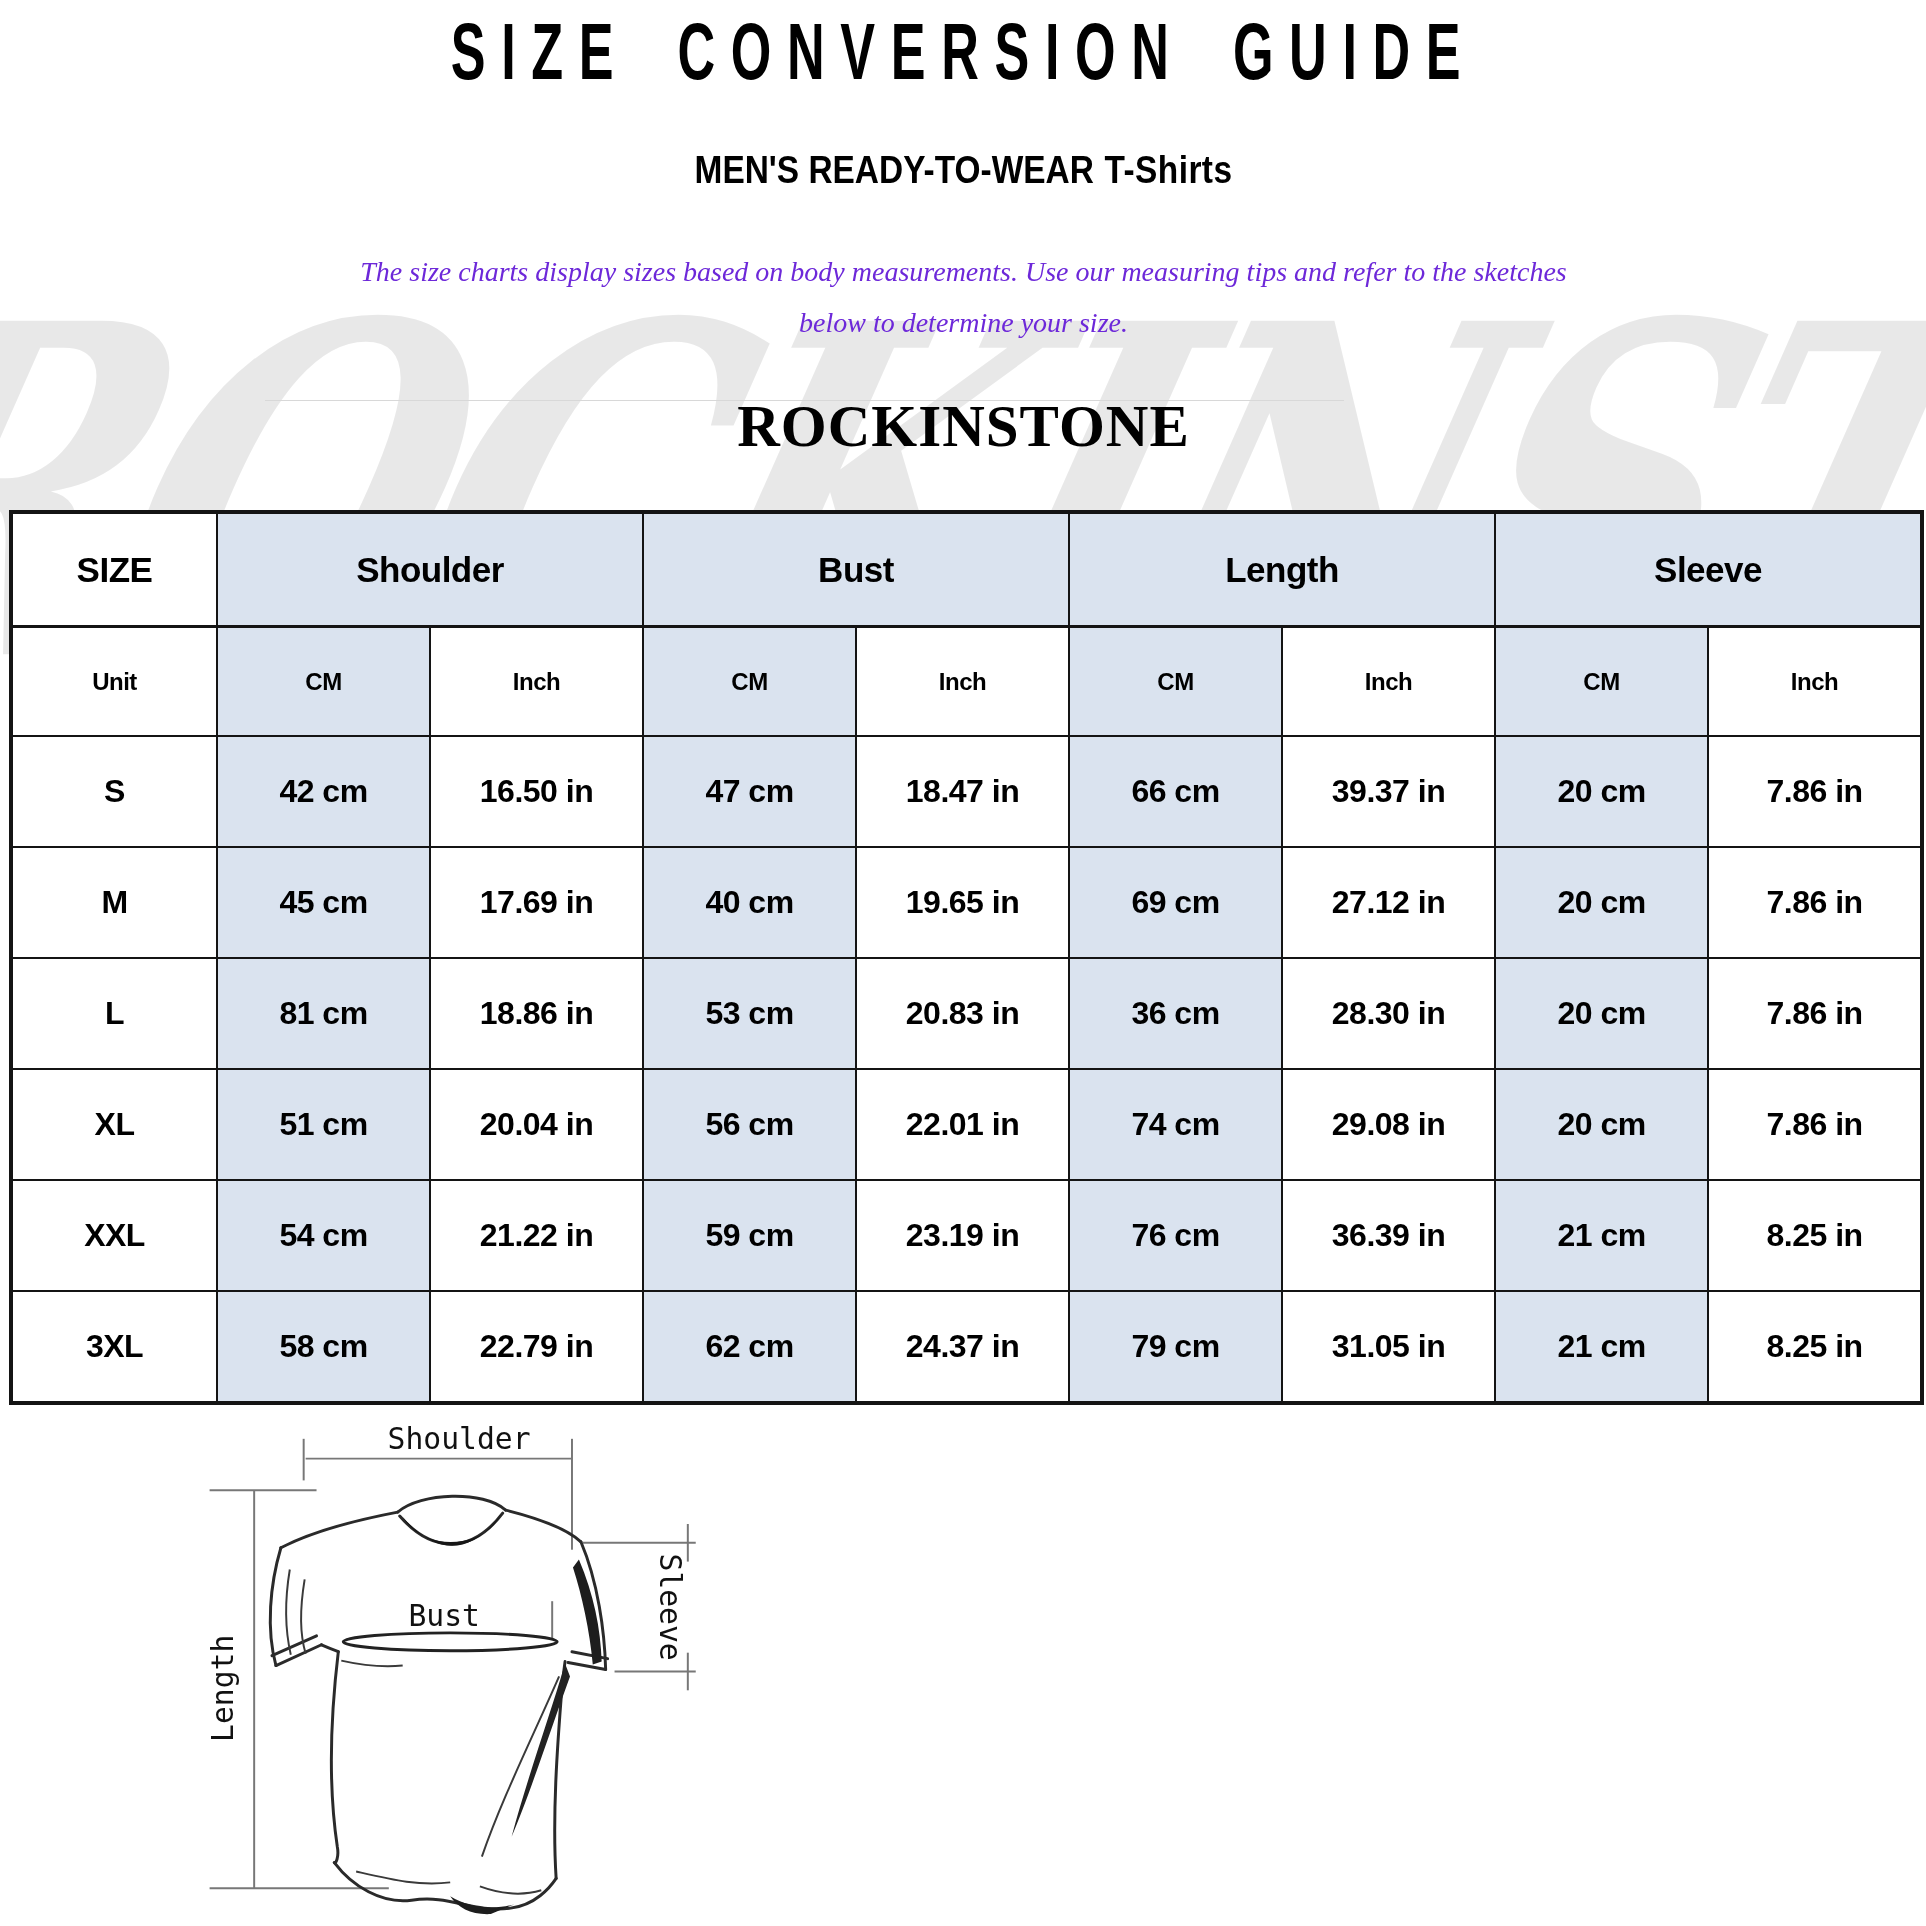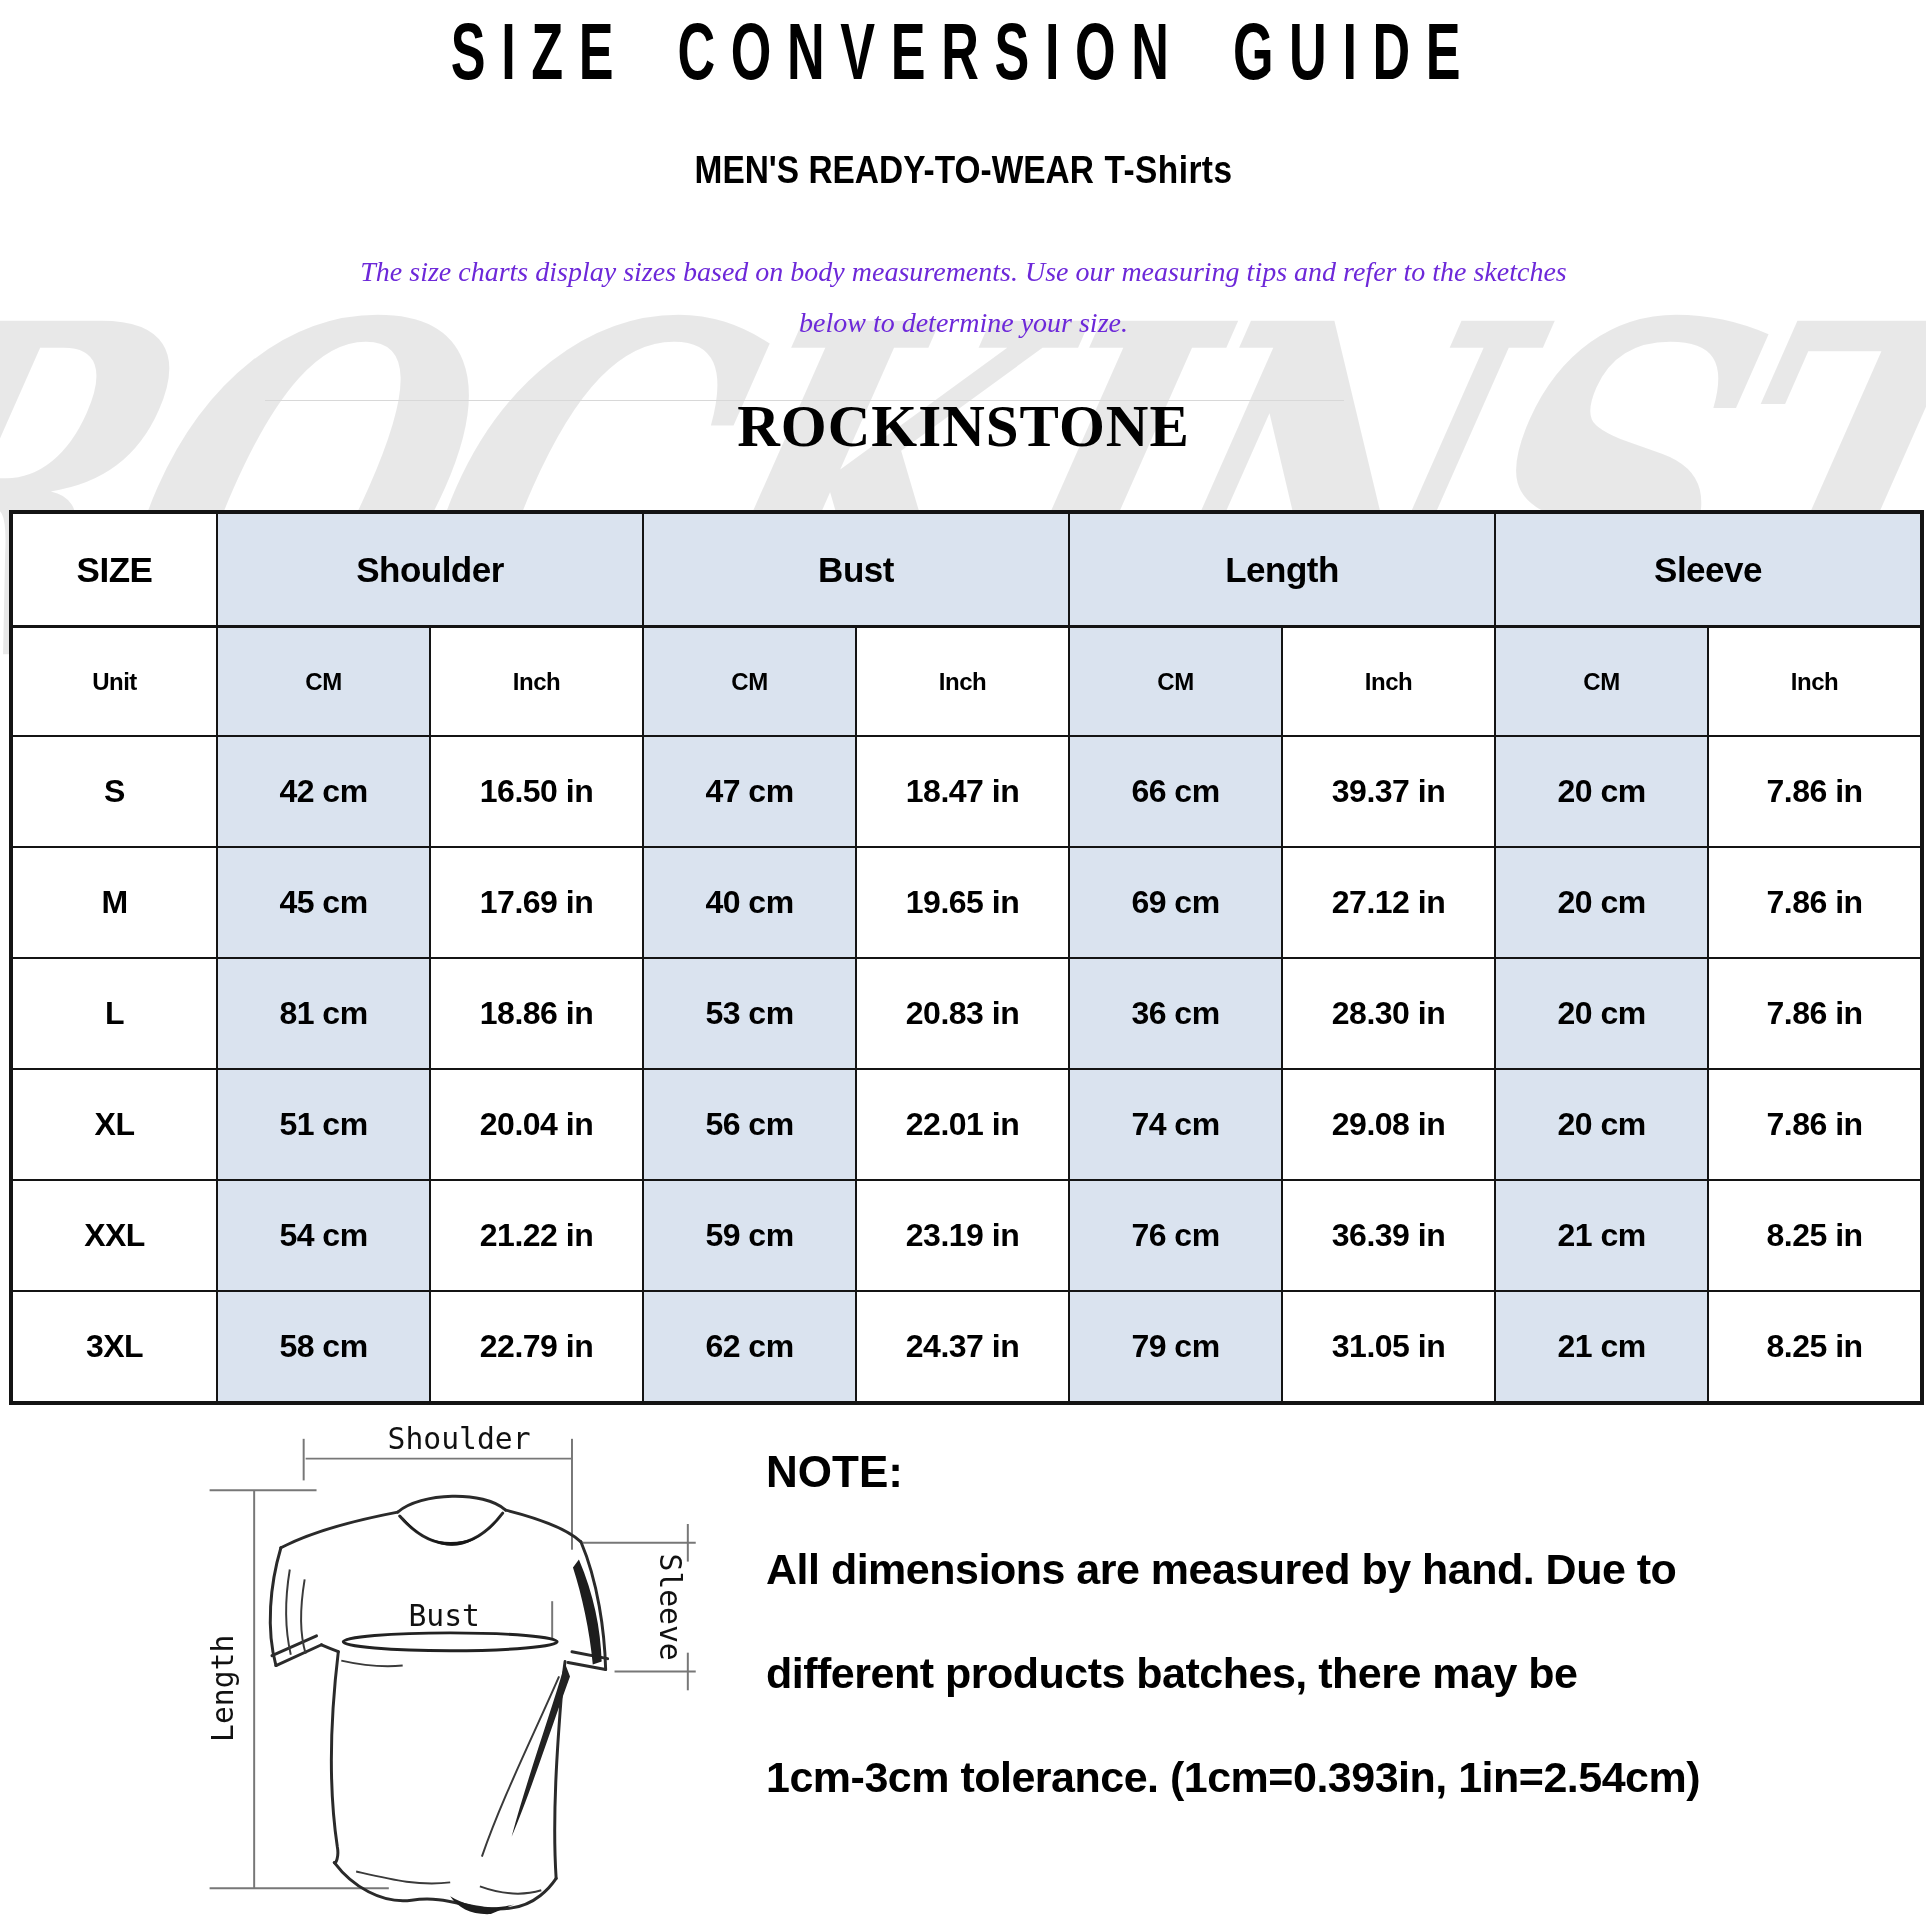--- a/index.html
+++ b/index.html
@@ -306,23 +306,15 @@
     </g>
 
     <ellipse cx="300" cy="223" rx="108" ry="9" fill="none" stroke="#222" stroke-width="3"></ellipse>
 
     <text class="sketch-label" x="309" y="28" text-anchor="middle">Shoulder</text>
     <text class="sketch-label" x="294" y="207" text-anchor="middle">Bust</text>
     <text class="sketch-label" text-anchor="middle" transform="rotate(90 512 188)" x="512" y="188">Sleeve</text>
     <text class="sketch-label" text-anchor="middle" transform="rotate(-90 81 270)" x="81" y="270">Length</text>
   </svg>
 
-  <div class="note-block">
-    <div class="note-title">NOTE:</div>
-    <div class="note-lines">
-      <div>All dimensions are measured by hand. Due to</div>
-      <div>different products batches, there may be</div>
-      <div>1cm-3cm tolerance. (1cm=0.393in, 1in=2.54cm)</div>
-    </div>
-  </div>
 
 </div>
 
 
 </body></html>

